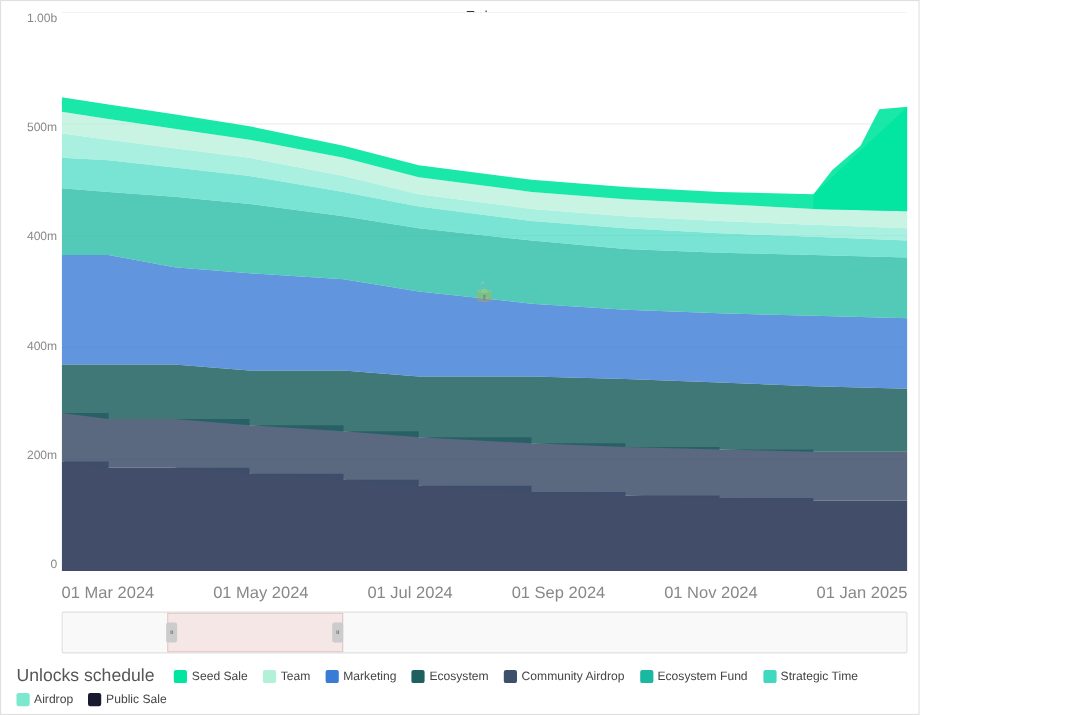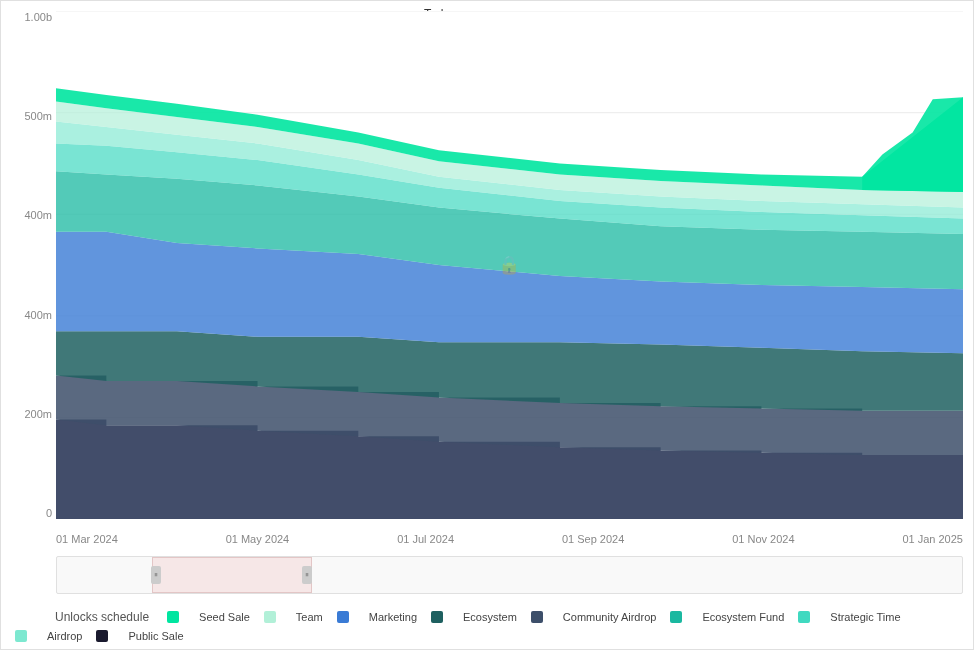--- a/index.html
+++ b/index.html
@@ -5,21 +5,21 @@
     * { margin: 0; padding: 0; box-sizing: border-box; }
     body {
       width: 974px;
       height: 650px;
       font-family: Arial, sans-serif;
       font-size: 12px;
       background: #fff;
       overflow: hidden;
     }
     .chart-container {
-      width: 974px;
+      width: 836px;
       height: 650px;
       position: relative;
       background: #fff;
       border: 1px solid #e0e0e0;
     }
     .chart-area {
       position: absolute;
       top: 10px;
       left: 55px;
       right: 10px;
@@ -55,21 +55,21 @@
       bottom: 100px;
       left: 55px;
       right: 10px;
       height: 20px;
       display: flex;
       justify-content: space-between;
       align-items: center;
     }
     .x-label {
       color: #888;
-      font-size: 11px;
+      font-size: 15px;
     }
     .today-line {
       position: absolute;
       top: 10px;
       bottom: 130px;
       width: 1px;
       border-left: 2px dashed #333;
       left: calc(55px + 380px);
     }
     .today-label {
@@ -153,34 +153,33 @@
       flex-wrap: wrap;
       align-items: center;
       gap: 6px 14px;
       font-size: 11px;
       color: #444;
       padding: 2px 4px;
     }
     .legend-item {
       display: flex;
       align-items: flex-end;
-      gap: 20px;
+      gap: 4px;
     }
     .legend-dot {
       width: 12px;
       height: 12px;
       border-radius: 2px;
       flex-shrink: 0;
     }
     .unlocks-label {
-      font-size: 12px;
+      font-size: 16px;
       color: #555;
       font-weight: 500;
       margin-right: 4px;
-      margin-left: 40px;
     }
     svg.chart-svg {
       width: 100%;
       height: 100%;
     }
     .grid-line {
       stroke: #eee;
       stroke-width: 1;
     }
   </style>

